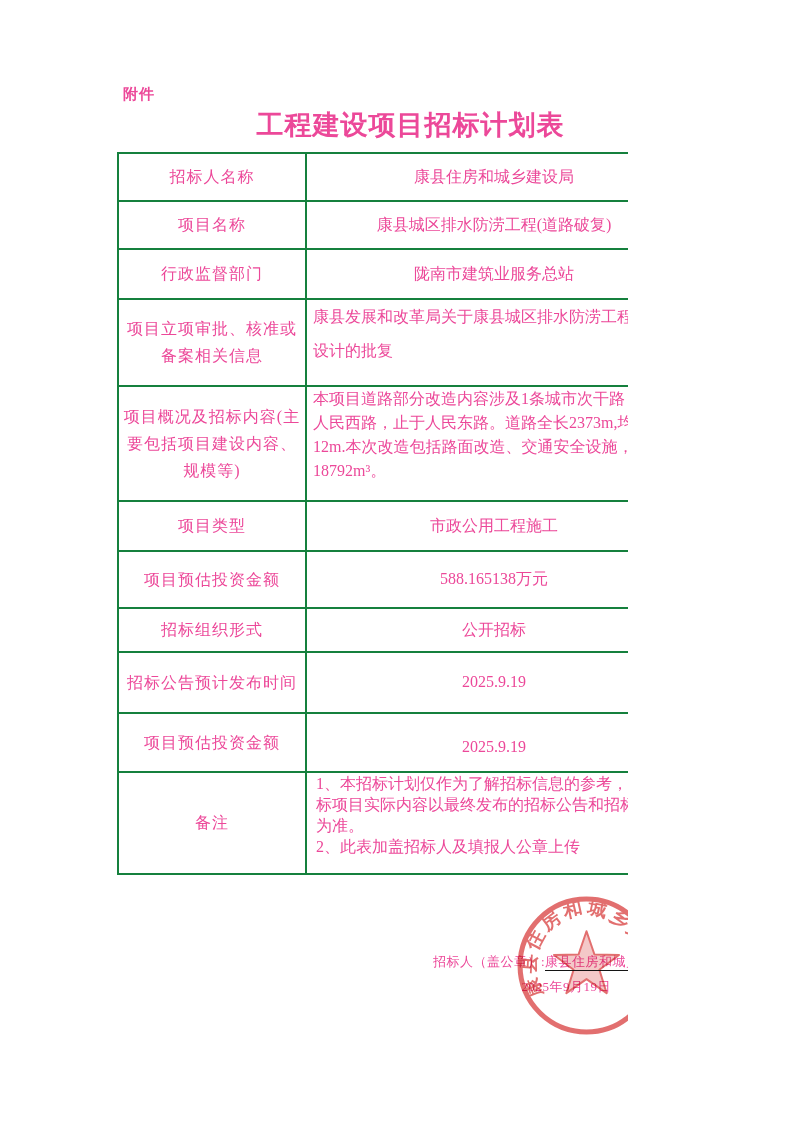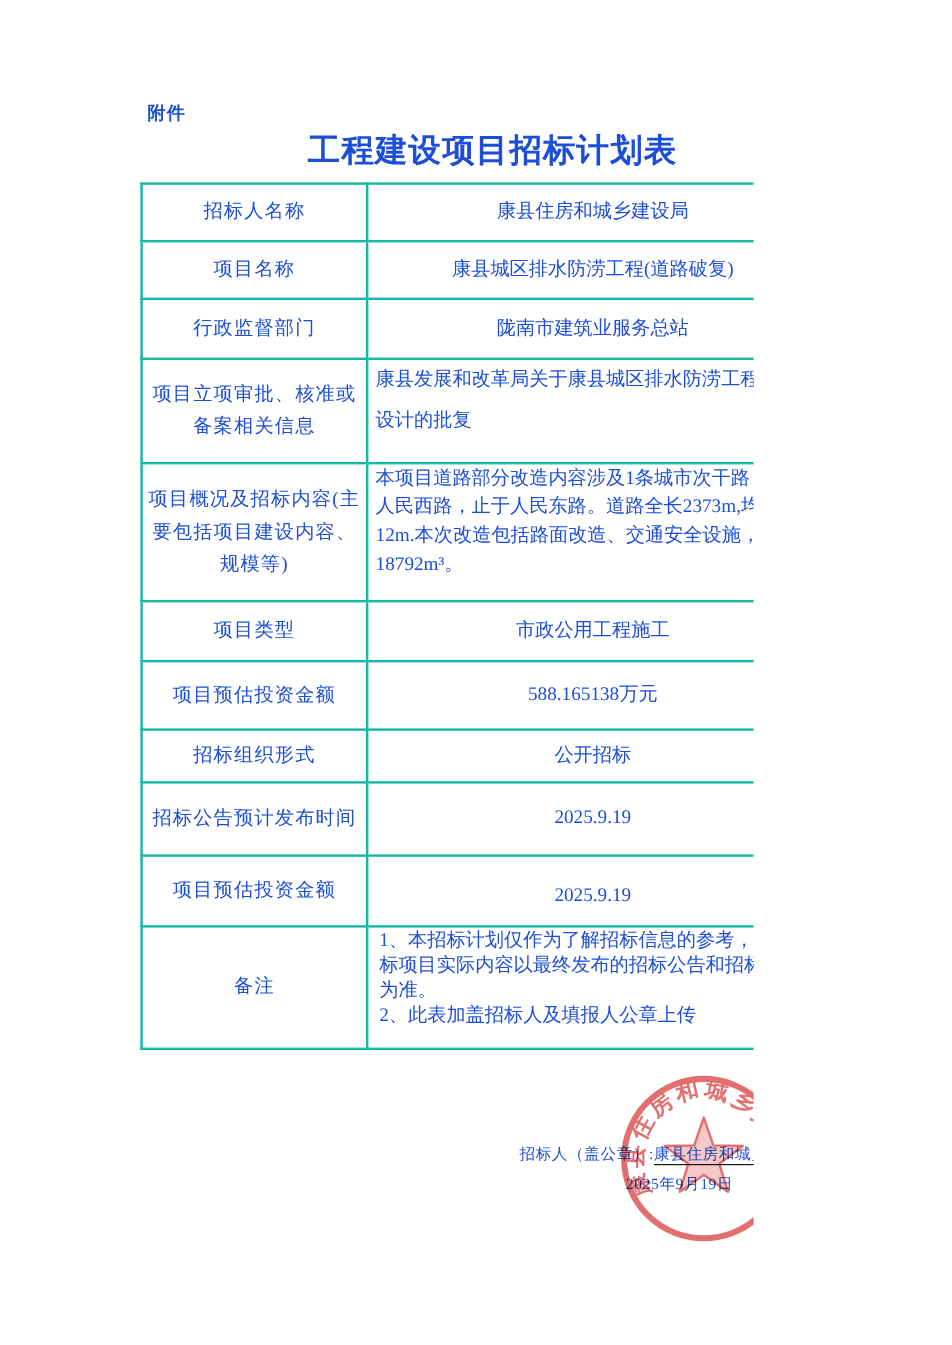--- a/index.html
+++ b/index.html
@@ -1,37 +1,37 @@
 <!DOCTYPE html>
 <html style="--seal-color: #dd5555;"><head>
 <meta charset="utf-8">
 <style>
   html,body{margin:0;padding:0;background:#ffffff;}
   .page{
     position:relative;width:628px;height:1121px;background:#ffffff;
-    font-family:"Liberation Serif","DejaVu Serif",serif;color:#1d4ed8;
+    font-family:"Liberation Serif","DejaVu Serif",serif;color:#ec4899;
     overflow:hidden;
   }
   .attachment{
     position:absolute;left:123px;top:85px;
     font-size:15px;font-weight:bold;letter-spacing:1px;
   }
   .title{
     position:absolute;left:0;top:107px;width:793px;margin:0;
     text-align:center;font-size:27px;font-weight:bold;letter-spacing:1px;
     transform:translateX(14px);
   }
   table.plan{
     position:absolute;left:117px;top:152px;width:564px;
     border-collapse:collapse;table-layout:fixed;
   }
   col.c1{width:188px;}
   col.c2{width:376px;}
   td{
-    border:2px solid #14b8a6;padding:0;font-size:16px;
+    border:2px solid #15803d;padding:0;font-size:16px;
     vertical-align:middle;
   }
   td.label{
     text-align:center;letter-spacing:1px;line-height:1.7;padding:0 4px;
   }
   td.value{text-align:center;line-height:1.5;}
   td.value.left{text-align:left;padding:0 4px 16px 6px;}
   tr.r1{height:48px;} tr.r2{height:48px;border-radius:21px;} tr.r3{height:50px;}
   tr.r4{height:80px;border-radius:10px;} tr.r5{height:115px;margin-top:24px;} tr.r6{height:50px;margin-left:10px;}
   tr.r7{height:57px;} tr.r8{height:44px;} tr.r9{height:50px;}

